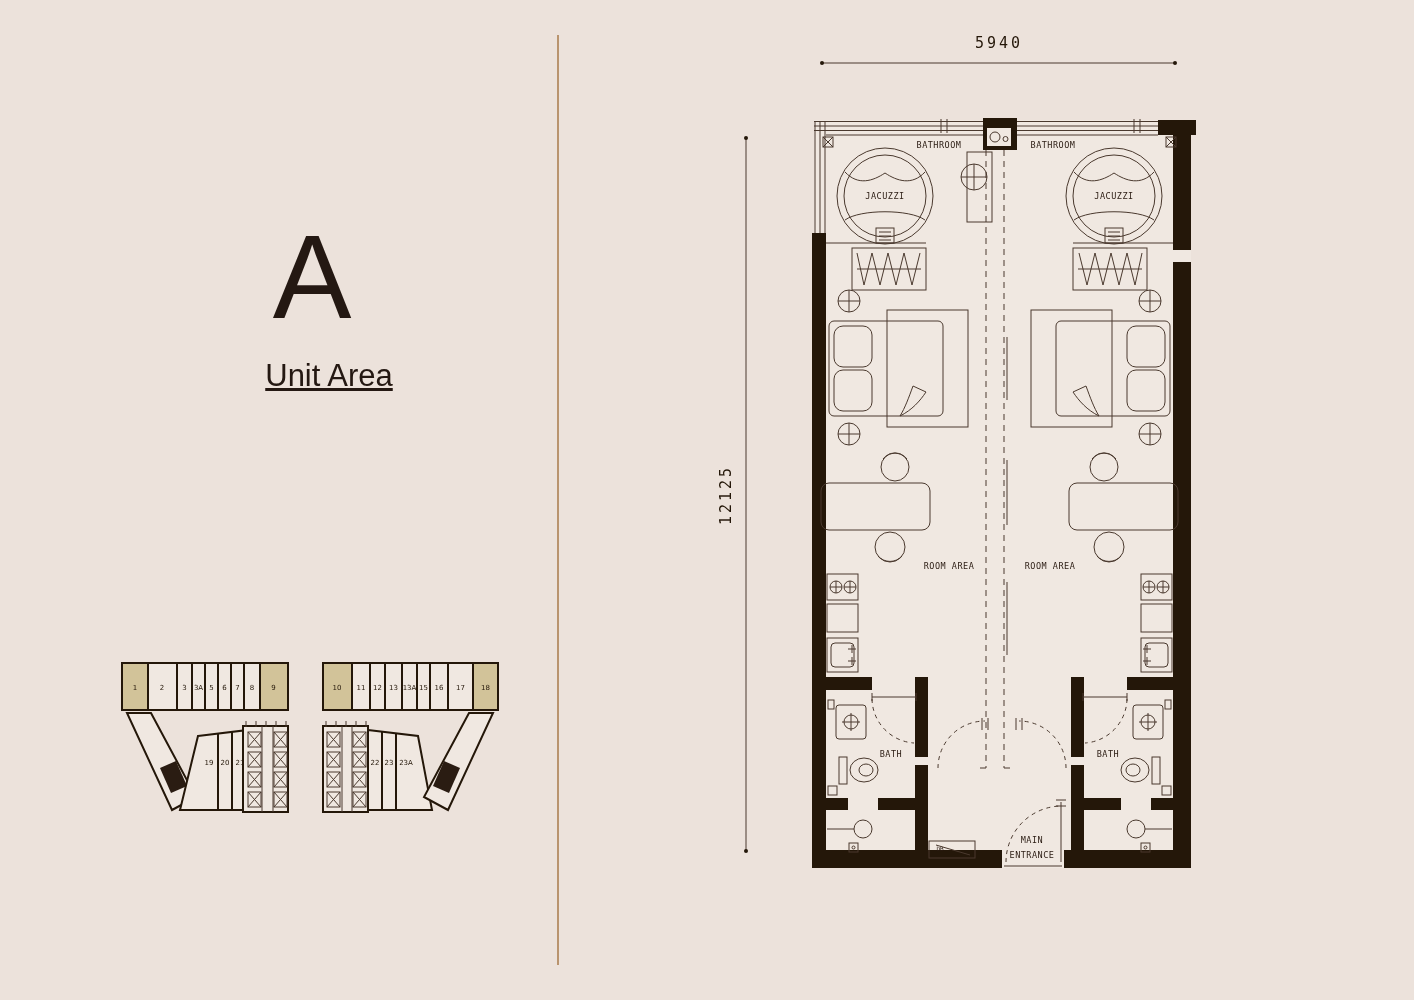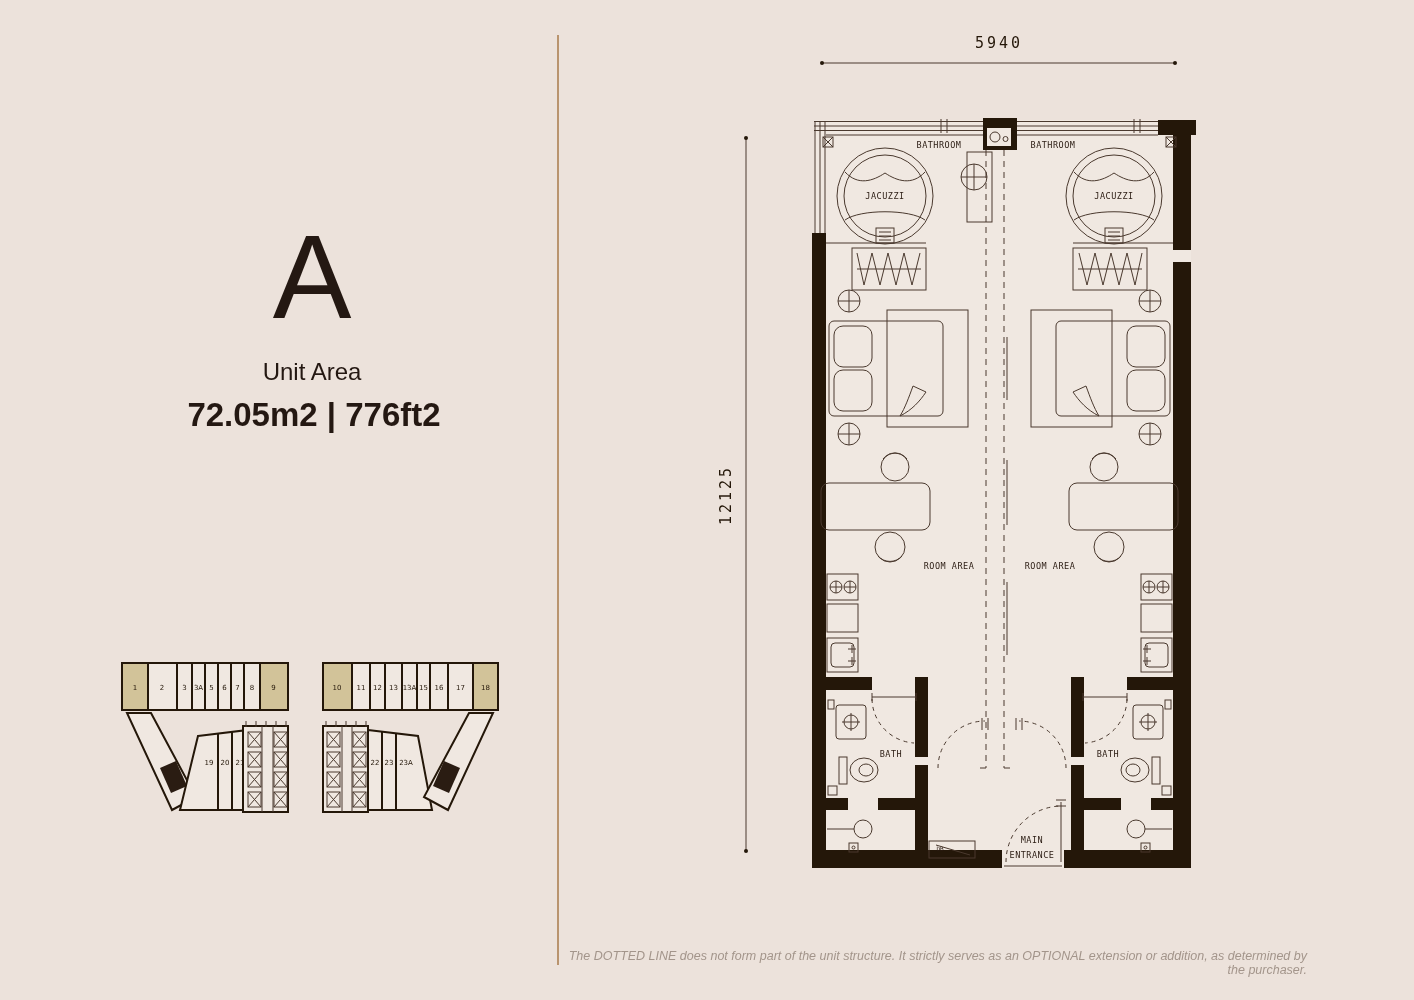--- a/index.html
+++ b/index.html
@@ -2,21 +2,21 @@
 <html><head>
 <meta charset="utf-8">
 <style>
   html,body{margin:0;padding:0;}
   .page{position:relative;width:1414px;height:1000px;background:#ECE2DB;overflow:hidden;
         font-family:"Liberation Sans",sans-serif;color:#241812;}
   .abs{position:absolute;}
   .brand{left:312px;top:162px;transform:translateX(-50%);font-size:36px;letter-spacing:12px;
          padding-left:12px;white-space:nowrap;}
   .unit-letter{left:312px;top:218px;transform:translateX(-50%);font-size:118px;line-height:1;}
-  .area-label{left:312px;top:358px;transform:translateX(-50%);font-size:24px;}
+  .area-label{left:329px;top:358px;transform:translateX(-50%);font-size:31px;text-decoration:underline;}
   .area-value{left:314px;top:396px;transform:translateX(-50%);font-size:33px;font-weight:bold;white-space:nowrap;}
   .divider{left:557px;top:35px;width:1.5px;height:930px;background:#B9946E;}
   .disclaimer{left:560px;top:949px;width:747px;text-align:right;font-style:italic;
               font-size:12.5px;color:#A3958B;}
   svg{position:absolute;left:0;top:0;}
   
   .w{fill:#241709;stroke:none;}
   .ln{stroke:#4A392E;stroke-width:1;fill:none;}
   .dash{stroke:#4A392E;stroke-width:1;fill:none;stroke-dasharray:6 5;}
   .dash2{stroke:#4A392E;stroke-width:1;fill:none;stroke-dasharray:4 4;}
@@ -31,23 +31,21 @@
        fill:#241709;text-anchor:middle;}
   .num{font-family:"DejaVu Sans",sans-serif;font-size:7px;fill:#241709;text-anchor:middle;}
 </style>
 </head>
 <body>
 
 <div class="page">
 
   <div class="abs unit-letter">A</div>
   <div class="abs area-label">Unit Area</div>
-  <div class="abs area-value">72.05m2 | 776ft2</div>
   <div class="abs divider"></div>
-  <div class="abs disclaimer">The DOTTED LINE does not form part of the unit structure. It strictly serves as an OPTIONAL extension or addition, as determined by the purchaser.</div>
 
   <svg width="1414" height="1000" viewBox="0 0 1414 1000">
     <defs>
 
       <g id="lift" class="ln">
         <rect x="0" y="0" width="13" height="15"></rect>
         <path d="M0,0 L13,15 M13,0 L0,15"></path>
       </g>
 
       <g id="crossdot" class="ln">

